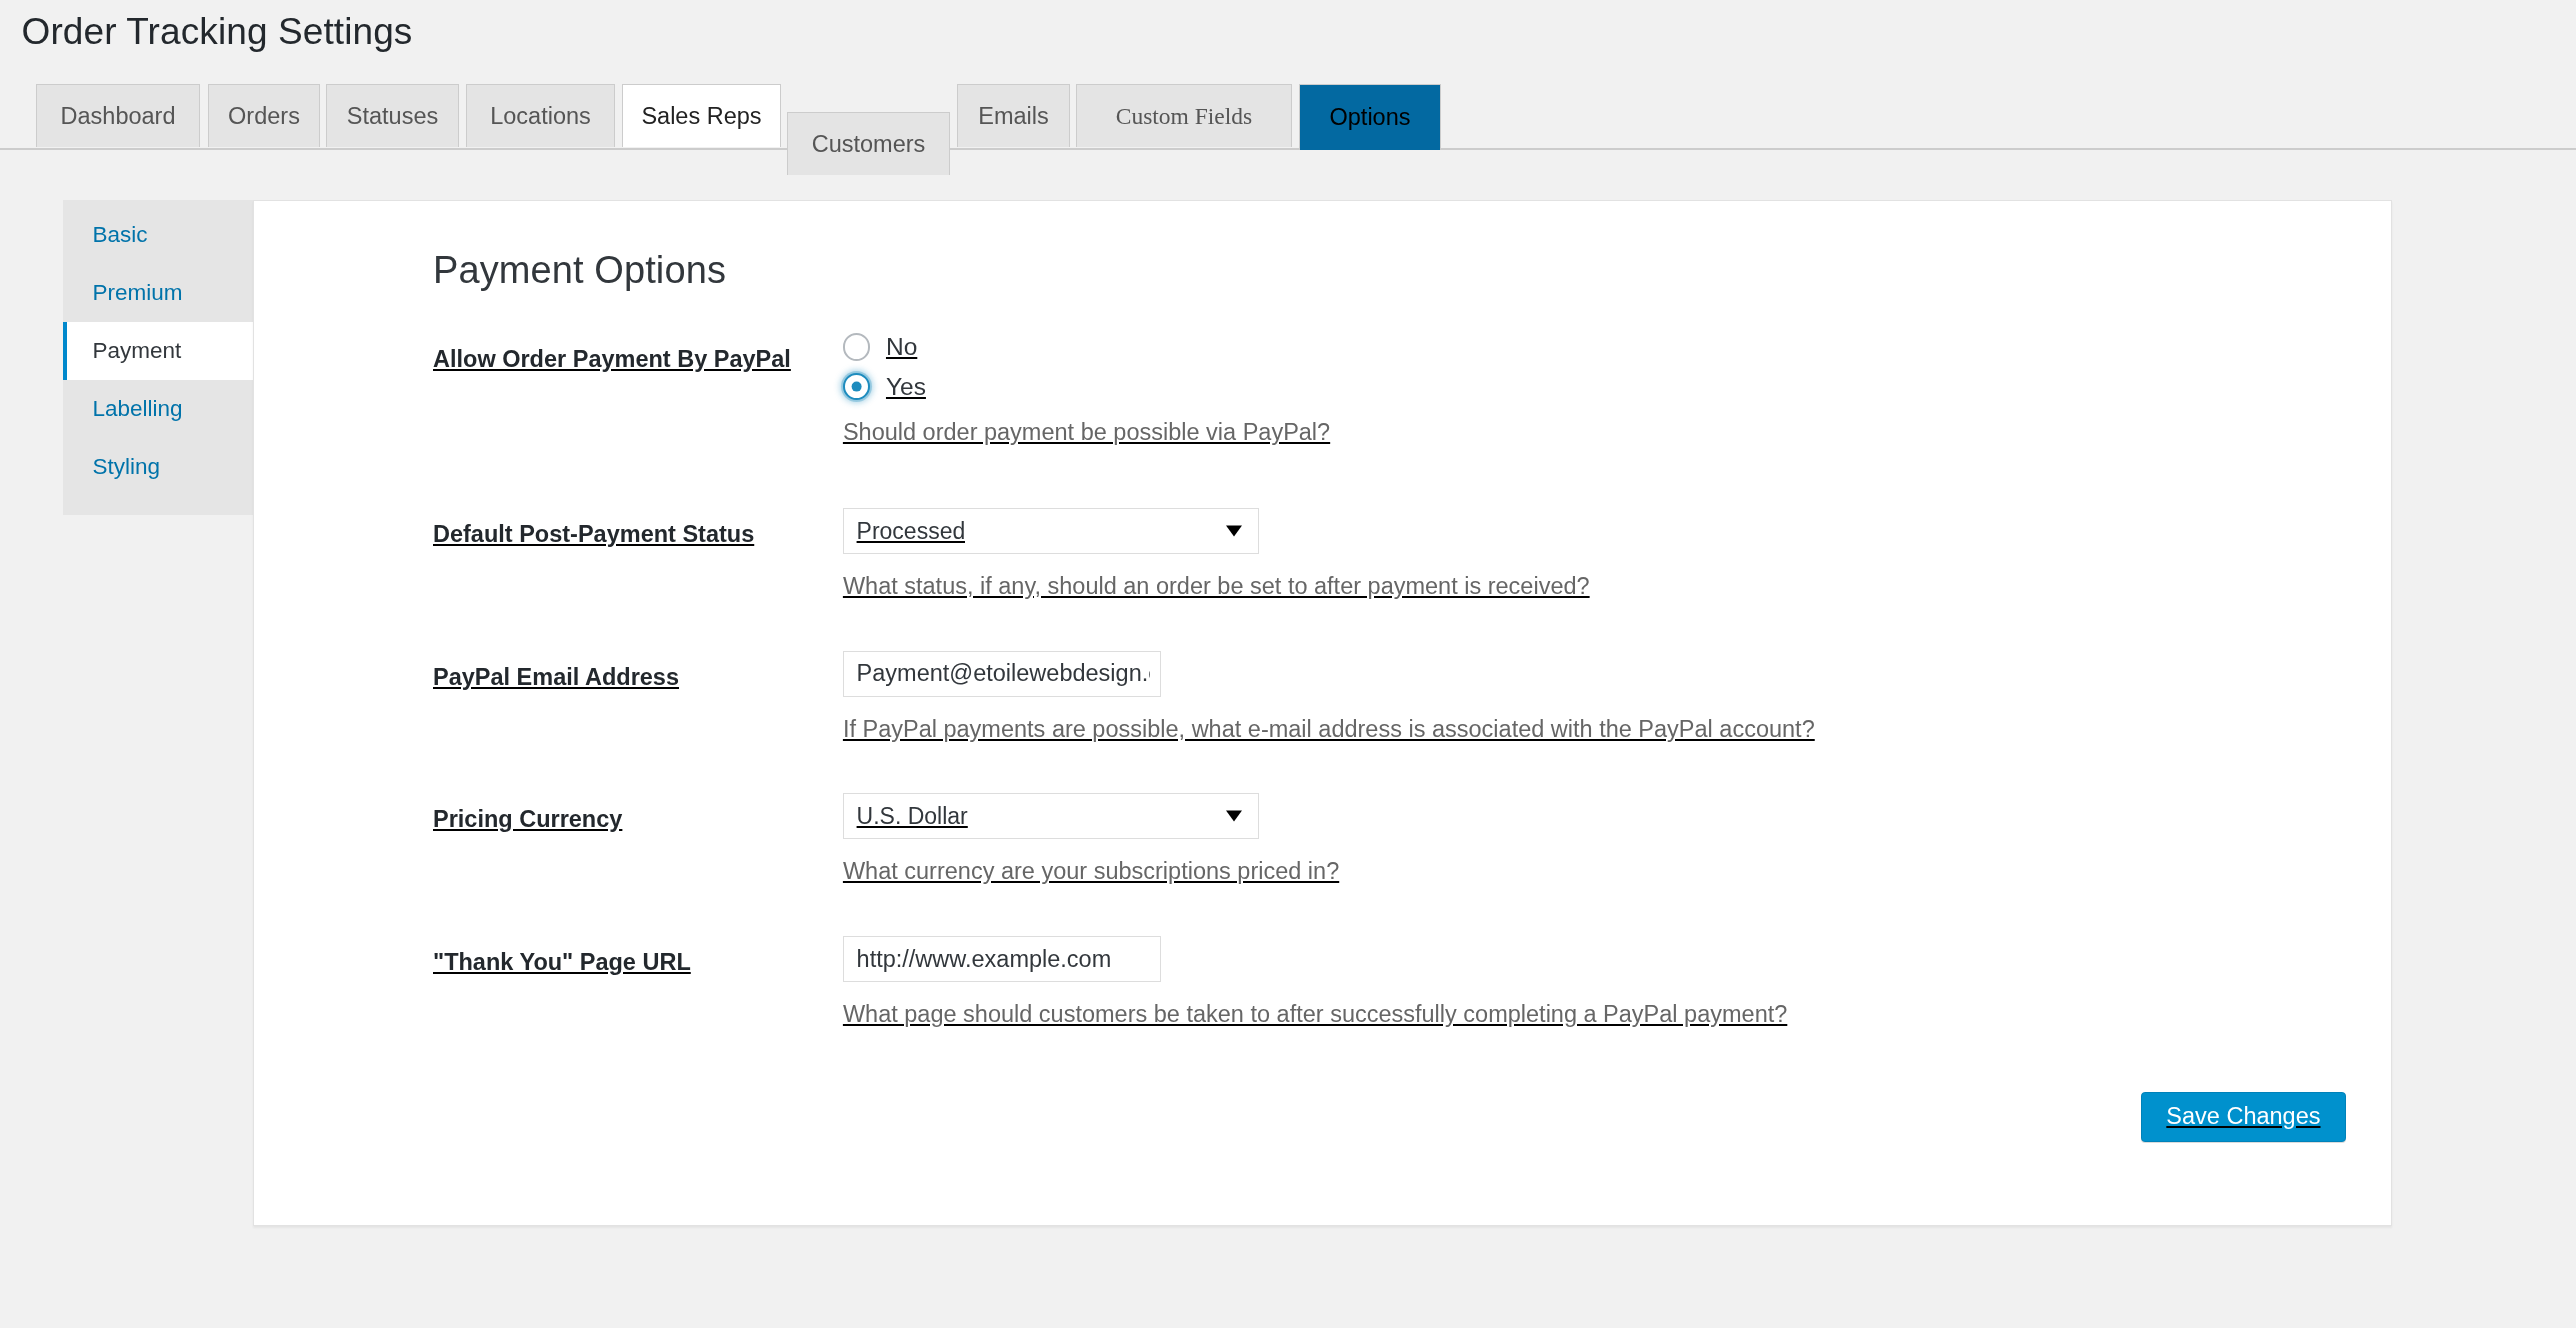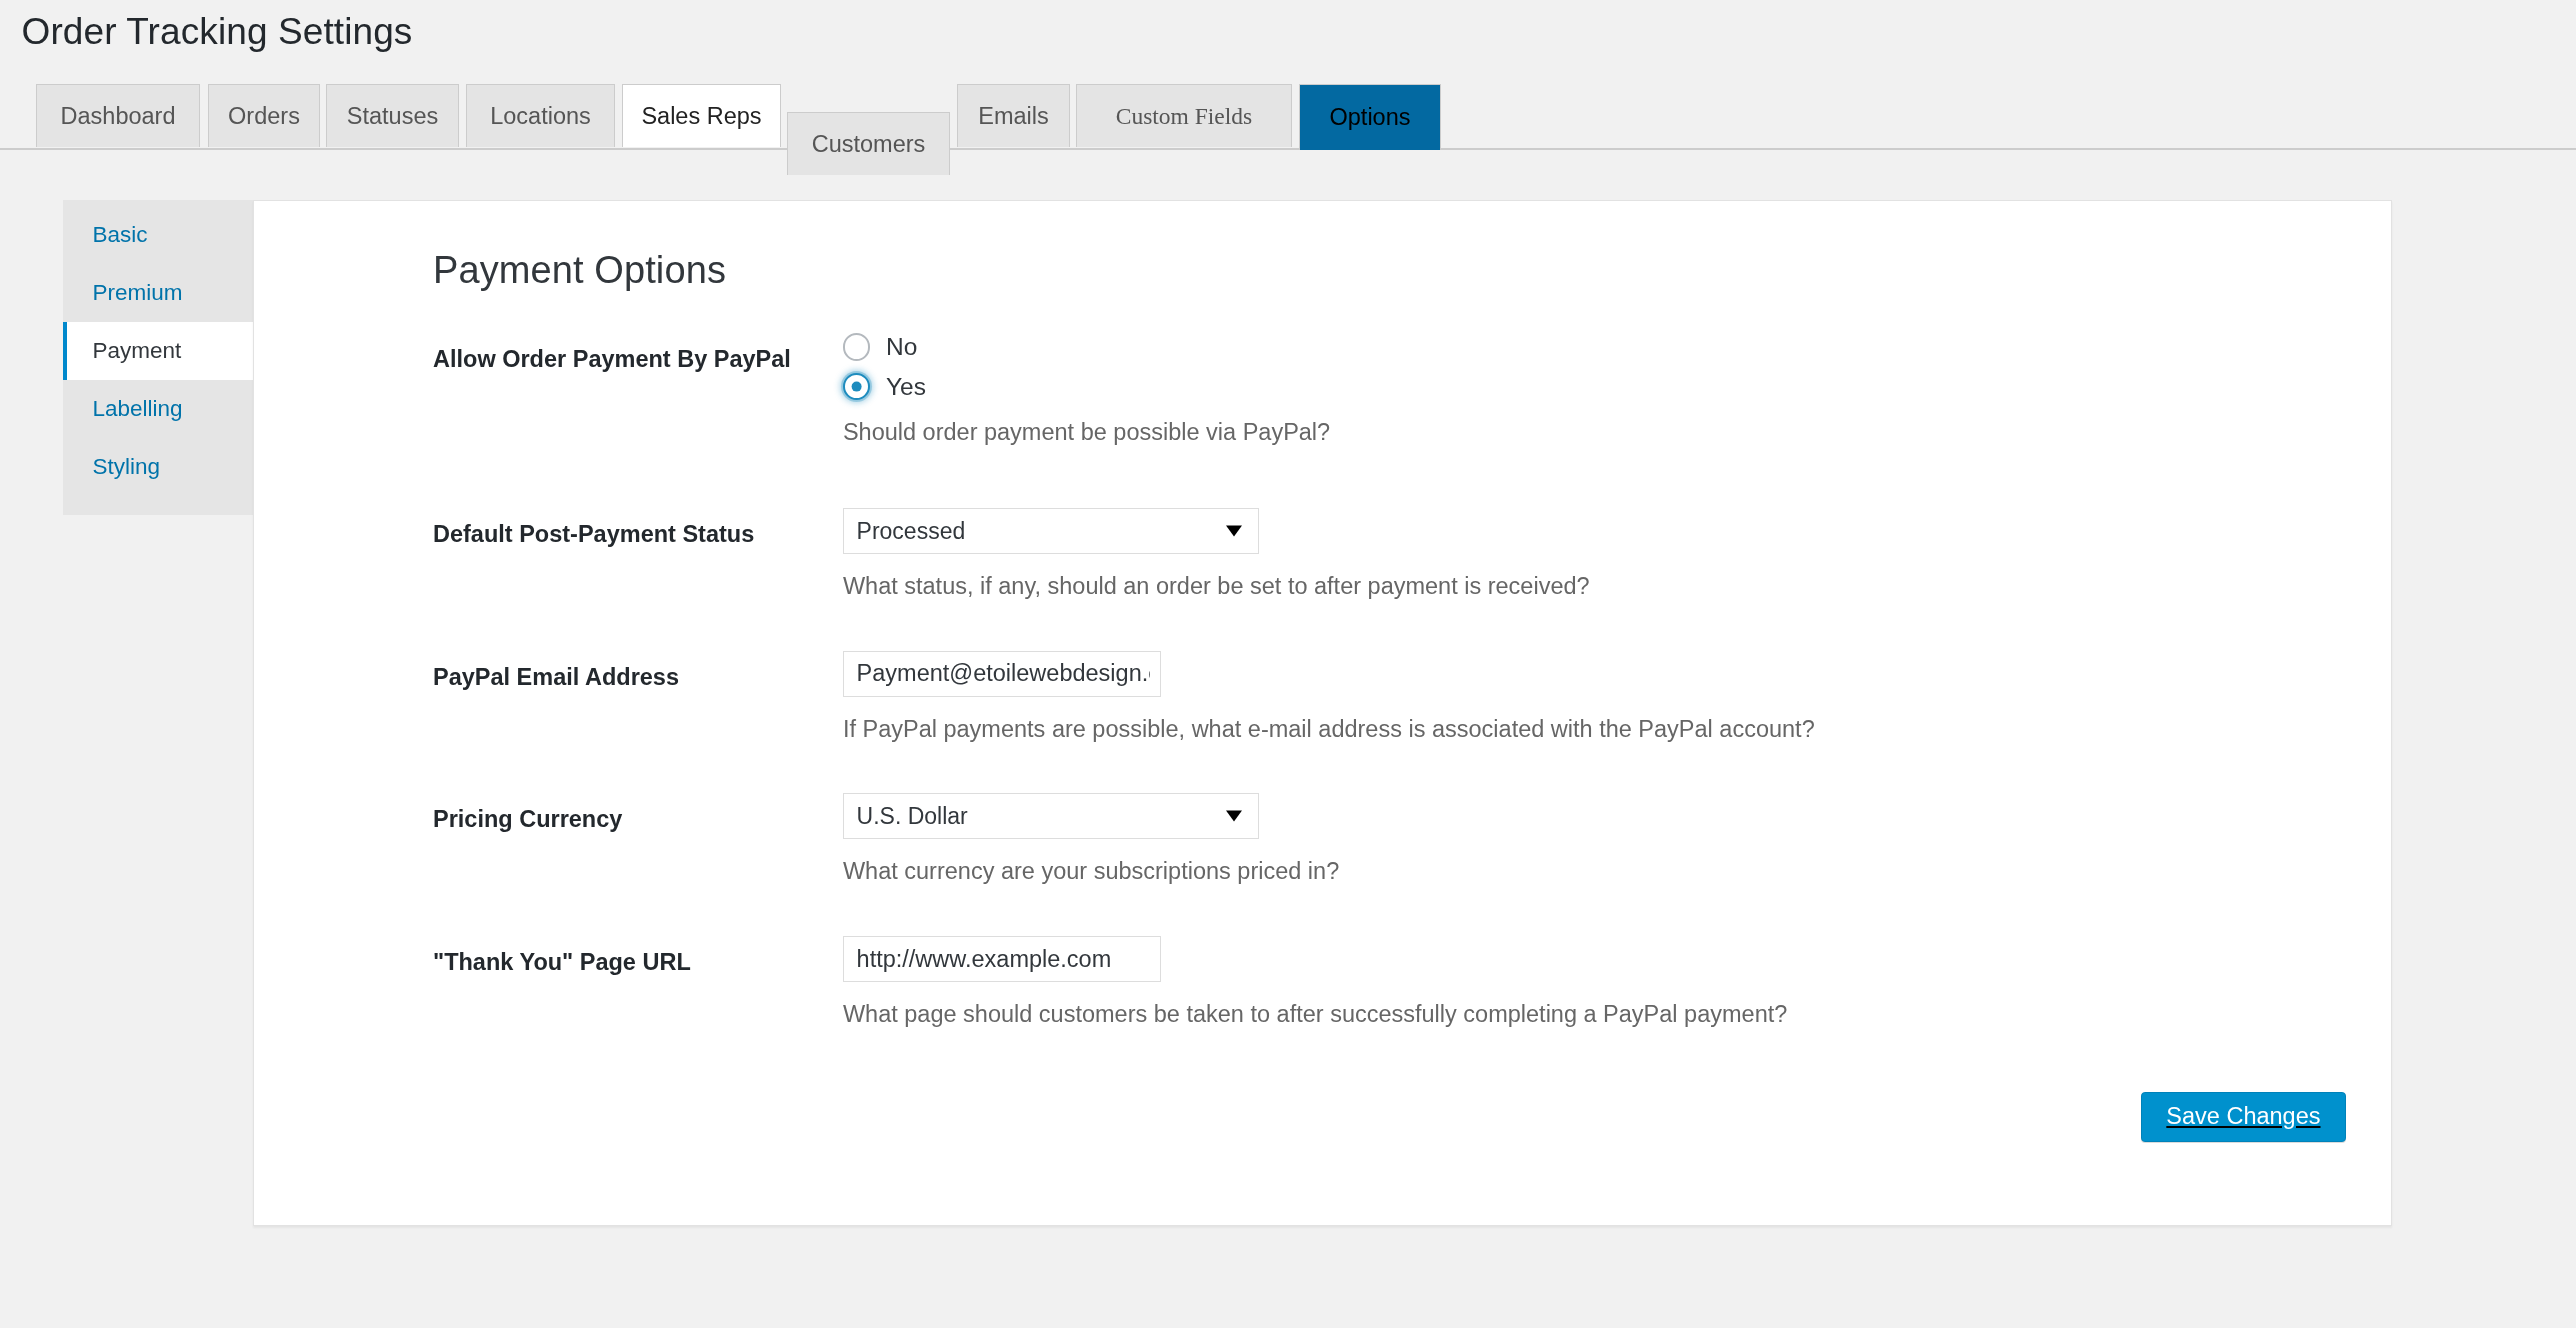--- a/index.html
+++ b/index.html
@@ -122,20 +122,21 @@
 
   .form-table {
     margin: 41px 0 0 0;
     padding: 0 0 0 179px;
     width: 100%;
   }
   .field-row {
     display: flex;
     align-items: flex-start;
     margin-bottom: 0;
+    text-decoration: underline;
   }
   .field-label {
     width: 403px;
     flex: 0 0 403px;
     padding-top: 9.8px;
     font-size: 23.5px;
     font-weight: bold;
     color: #23282d;
     line-height: 1.42;
   }

